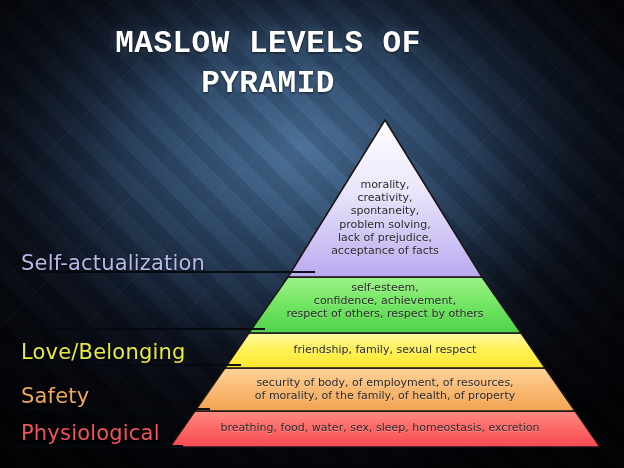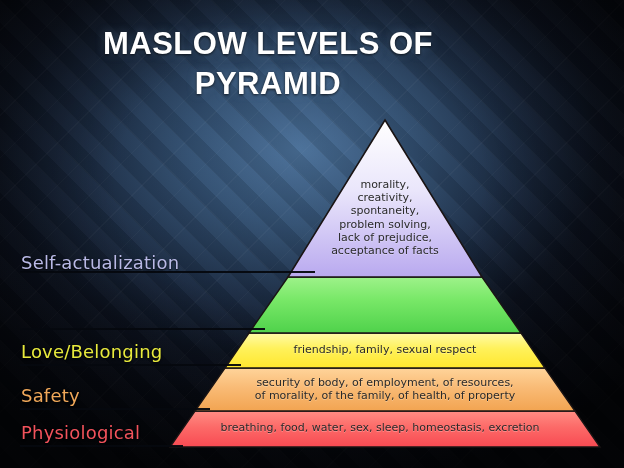--- a/index.html
+++ b/index.html
@@ -45,21 +45,21 @@
         rgba(0,0,0,0) 42%, rgba(0,0,0,0.45) 78%, rgba(0,0,0,0.78) 100%);
     pointer-events: none;
   }
 
   #title {
     position: absolute;
     top: 24px;
     left: 0;
     width: 536px;
     text-align: center;
-    font-family: Liberation Sans, sans-serif;
+    font-family: Liberation Mono, monospace;
     font-weight: bold;
     font-size: 31px;
     line-height: 40px;
     letter-spacing: 0.5px;
     color: #ffffff;
     text-shadow: 0 1px 3px rgba(0,0,0,0.75), 0 0 10px rgba(120,160,200,0.35);
     z-index: 6;
   }
 
   
@@ -80,21 +80,21 @@
     font-size: 11px;
     line-height: 13.2px;
     z-index: 5;
     white-space: pre-line;
     text-shadow: 0 0.5px 0 rgba(255,255,255,0.28);
   }
 
   
   .level-label {
     position: absolute;
-    font-size: 18px;
+    font-size: 21px;
     line-height: 22px;
     letter-spacing: 0.2px;
     z-index: 7;
     white-space: nowrap;
     text-shadow: 0 1px 2px rgba(0,0,0,0.85);
   }
   .leader-line {
     position: absolute;
     height: 2px;
     background: linear-gradient(to right, rgba(5,8,14,0.95), rgba(5,8,14,0.95));
@@ -165,20 +165,23 @@
   <div class="level-label" style="left:21px; top:341px; color:#e8ea3d;">Love/Belonging</div>
   <div class="level-label" style="left:21px; top:422px; color:#f2535c;">Physiological</div>
 
   <div class="band-text" style="left:285px; top:178px; width:200px;">morality,
 creativity,
 spontaneity,
 problem solving,
 lack of prejudice,
 acceptance of facts</div>
 
+  <div class="band-text" style="left:265px; top:281px; width:240px;">self-esteem,
+confidence, achievement,
+respect of others, respect by others</div>
 
   <div class="band-text" style="left:255px; top:343px; width:260px;">friendship, family, sexual respect</div>
 
   <div class="band-text" style="left:215px; top:376px; width:340px;">security of body, of employment, of resources,
 of morality, of the family, of health, of property</div>
 
   <div class="band-text" style="left:180px; top:421px; width:400px;">breathing, food, water, sex, sleep, homeostasis, excretion</div>
 
   <div id="vignette"></div>
 </div>

